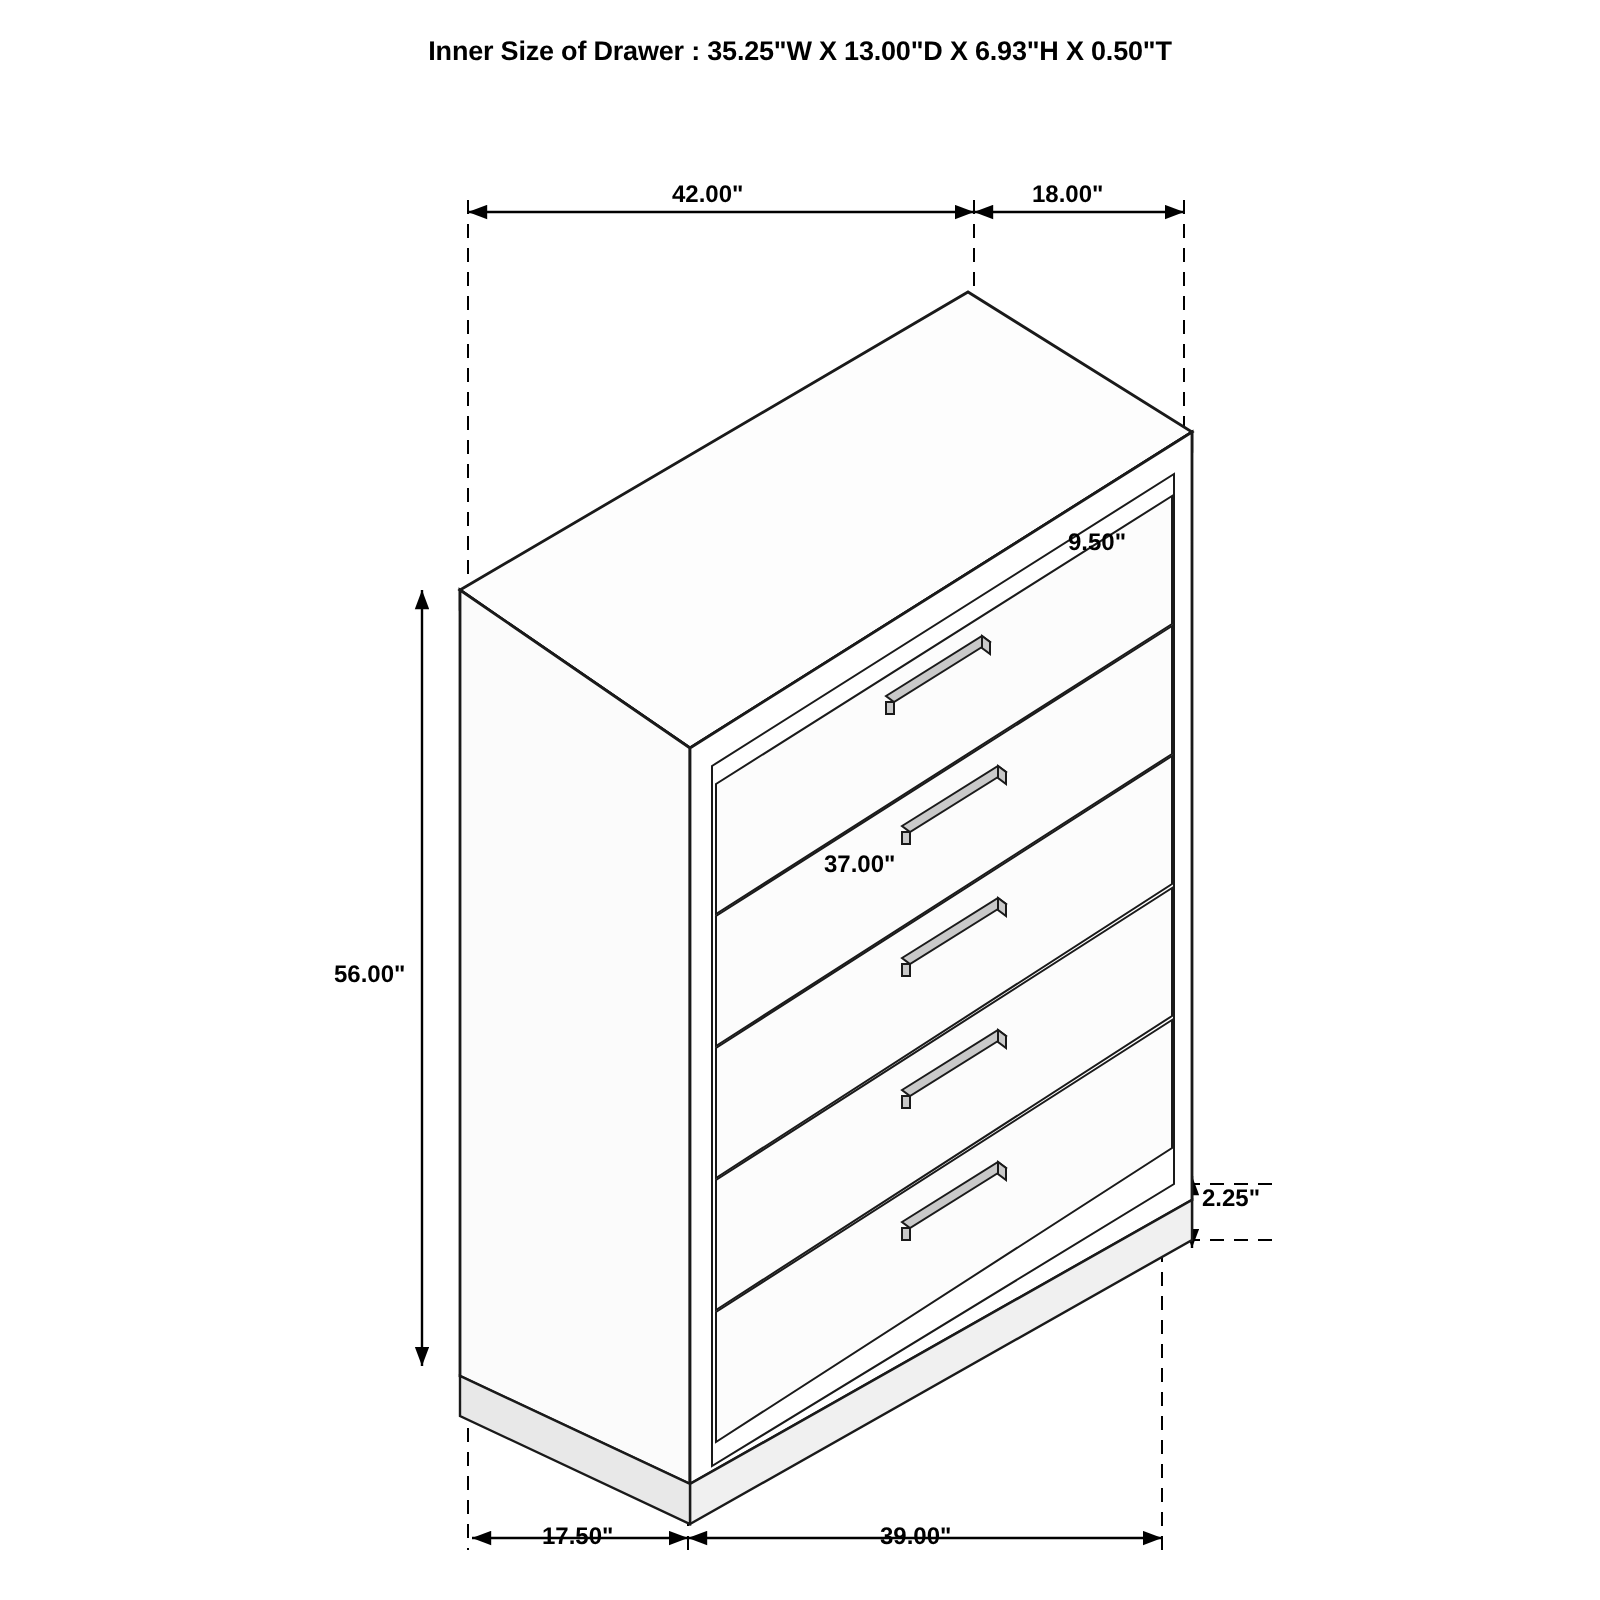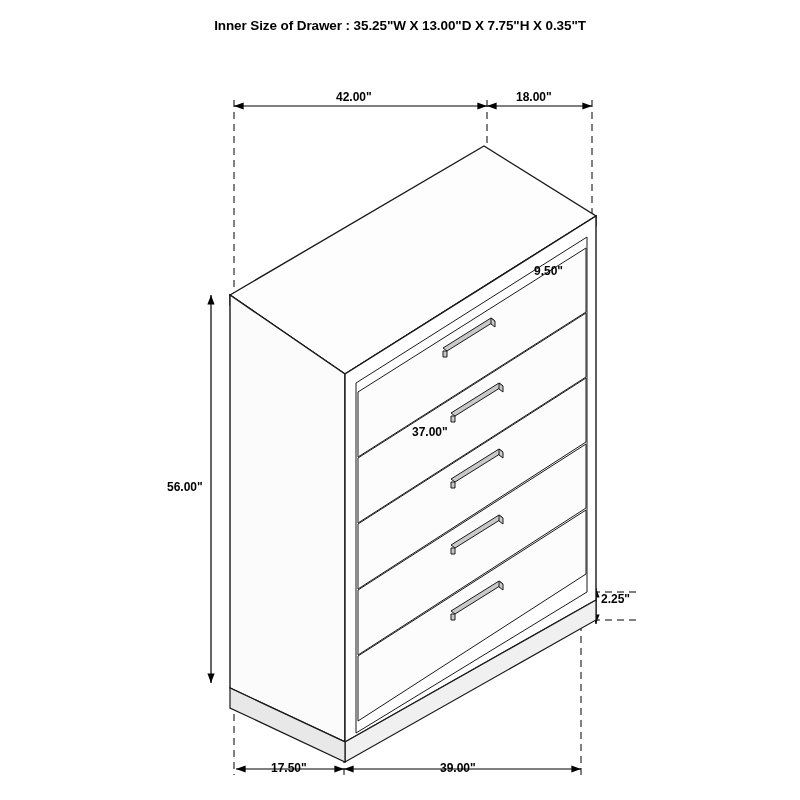--- a/index.html
+++ b/index.html
@@ -44,21 +44,21 @@
     font-weight: bold;
     color: #000;
     white-space: nowrap;
   }
 </style>
 </head>
 <body>
 
 <div id="stage">
 
-  <div id="title">Inner Size of Drawer : 35.25"W X 13.00"D X 7.75"H X 0.35"T</div>
+  <div id="title">Inner Size of Drawer : 35.25"W X 13.00"D X 6.93"H X 0.50"T</div>
 
   <svg id="drawing" viewBox="0 0 800 800">
     <defs>
       <marker id="arrHead" markerWidth="9" markerHeight="9" refX="8" refY="3" orient="auto" markerUnits="strokeWidth">
         <path d="M0,0 L8,3 L0,6 z" fill="#000"></path>
       </marker>
       <marker id="arrTail" markerWidth="9" markerHeight="9" refX="0" refY="3" orient="auto" markerUnits="strokeWidth">
         <path d="M8,0 L0,3 L8,6 z" fill="#000"></path>
       </marker>
     </defs>

